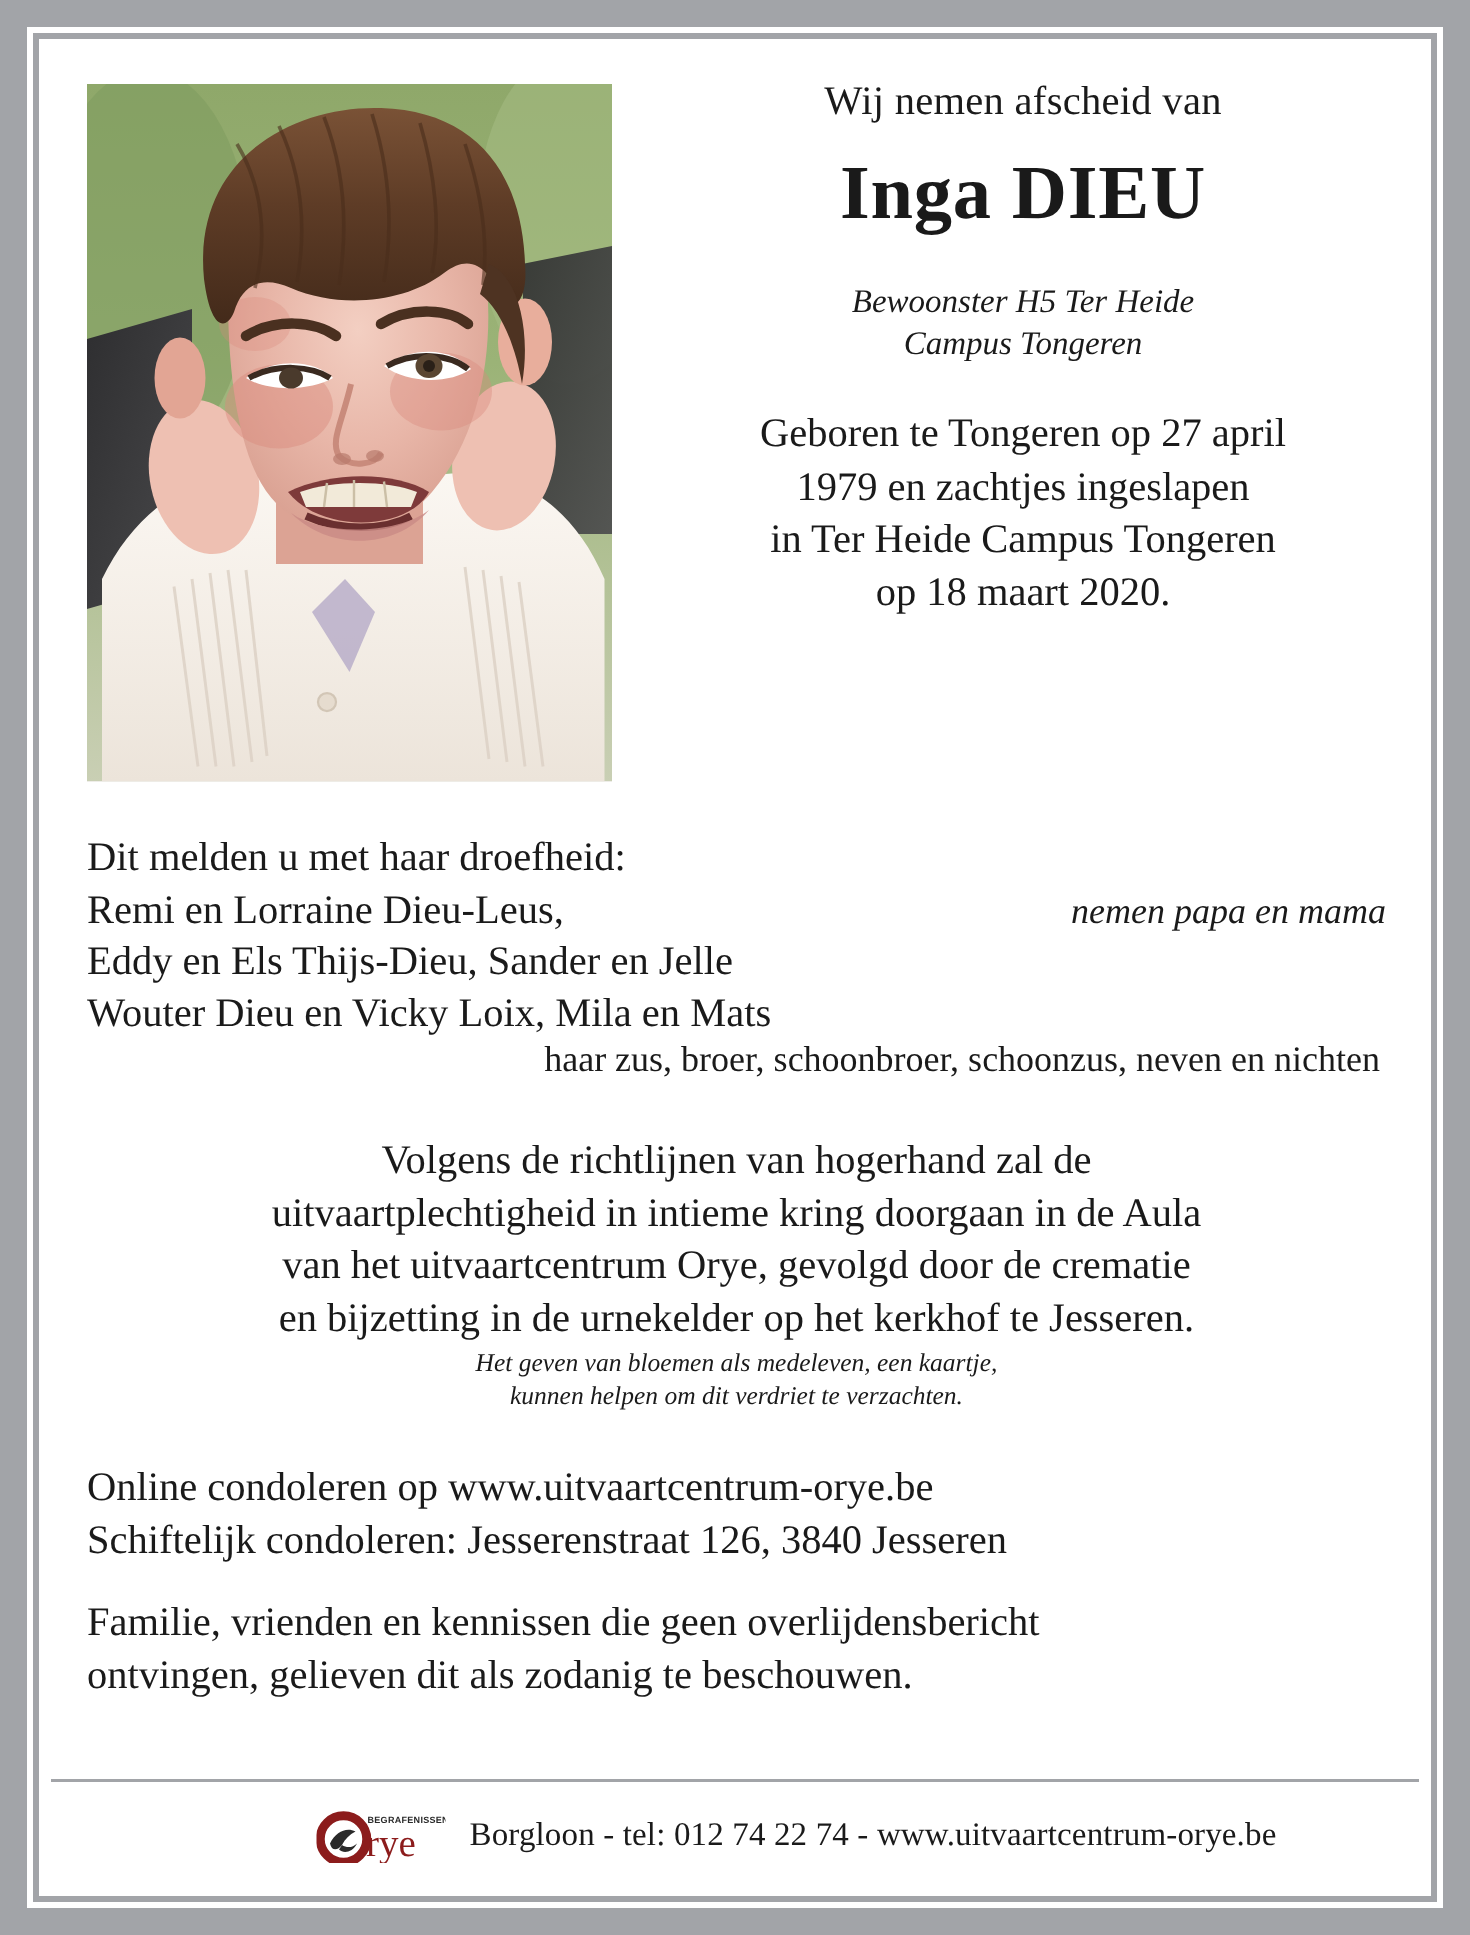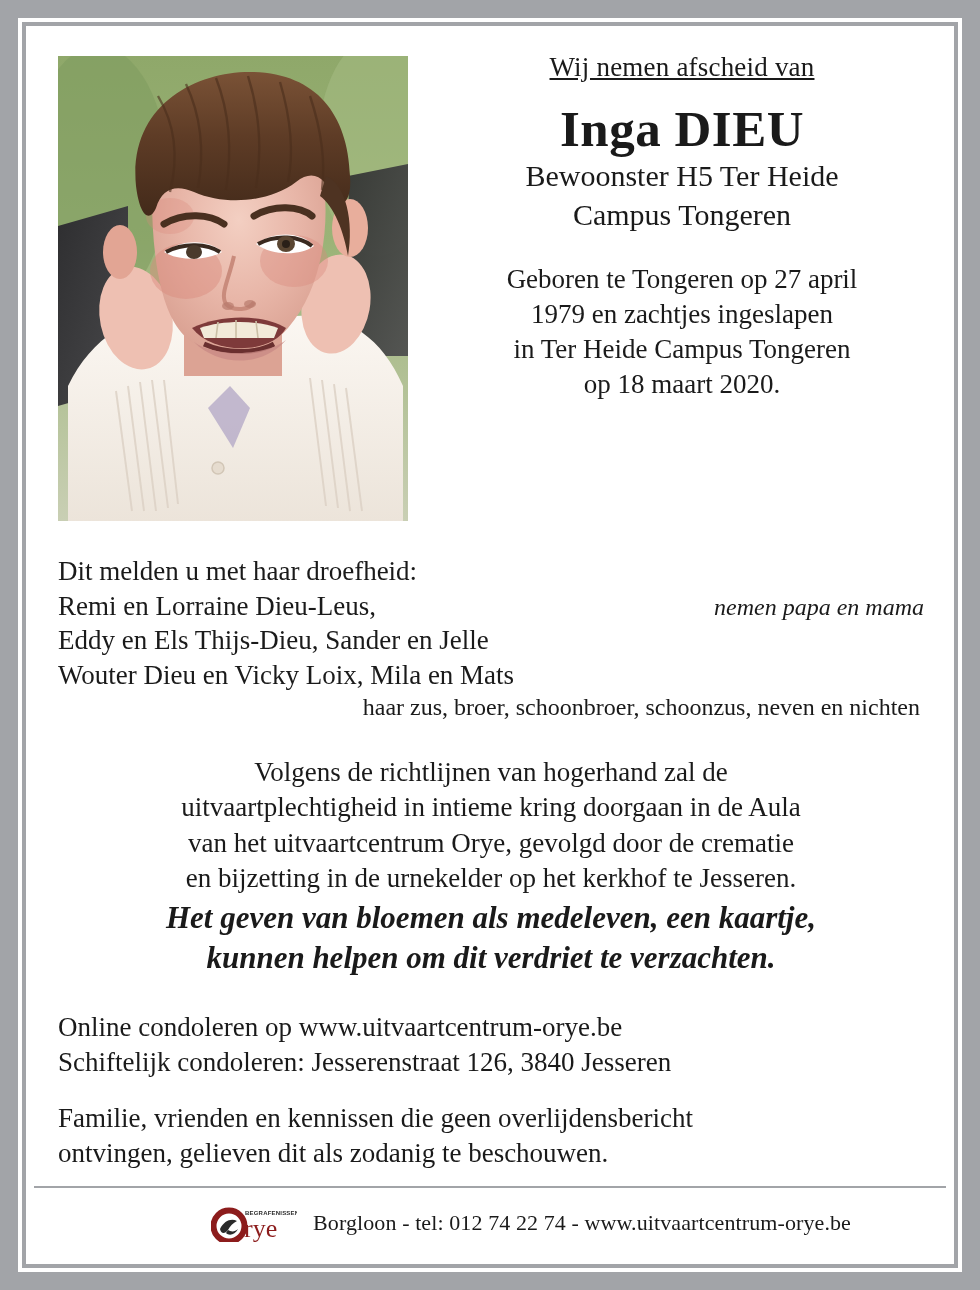--- a/index.html
+++ b/index.html
@@ -79,32 +79,33 @@
     position: absolute;
     left: 400px;
     top: 26px;
     width: 512px;
     text-align: center;
   }
   .salutation {
     font-size: 27px;
     line-height: 1.15;
     letter-spacing: 0.2px;
-    text-decoration: underline;
   }
   .deceased-name {
     font-size: 51px;
     font-weight: bold;
     line-height: 1.1;
     margin-top: 18px;
     letter-spacing: 0.5px;
   }
   .residence {
-    font-size: 30px;
+    font-style: italic;
+    font-size: 22px;
     line-height: 1.28;
+    margin-top: 30px;
   }
   .life-dates {
     font-size: 27px;
     line-height: 1.3;
     margin-top: 28px;
   }
 
   
   .body-section {
     position: absolute;
@@ -137,25 +138,24 @@
   }
 
   .ceremony-block {
     margin-top: 32px;
     text-align: center;
     font-size: 27px;
     line-height: 1.3;
   }
   .flowers-note {
     font-style: italic;
-    font-size: 31px;
+    font-size: 17px;
     line-height: 1.3;
     text-align: center;
     margin-top: 2px;
-    font-weight: bold;
   }
 
   .condolence-block {
     margin-top: 32px;
     font-size: 27px;
     line-height: 1.3;
   }
   .notice-block {
     margin-top: 20px;
     font-size: 27px;

